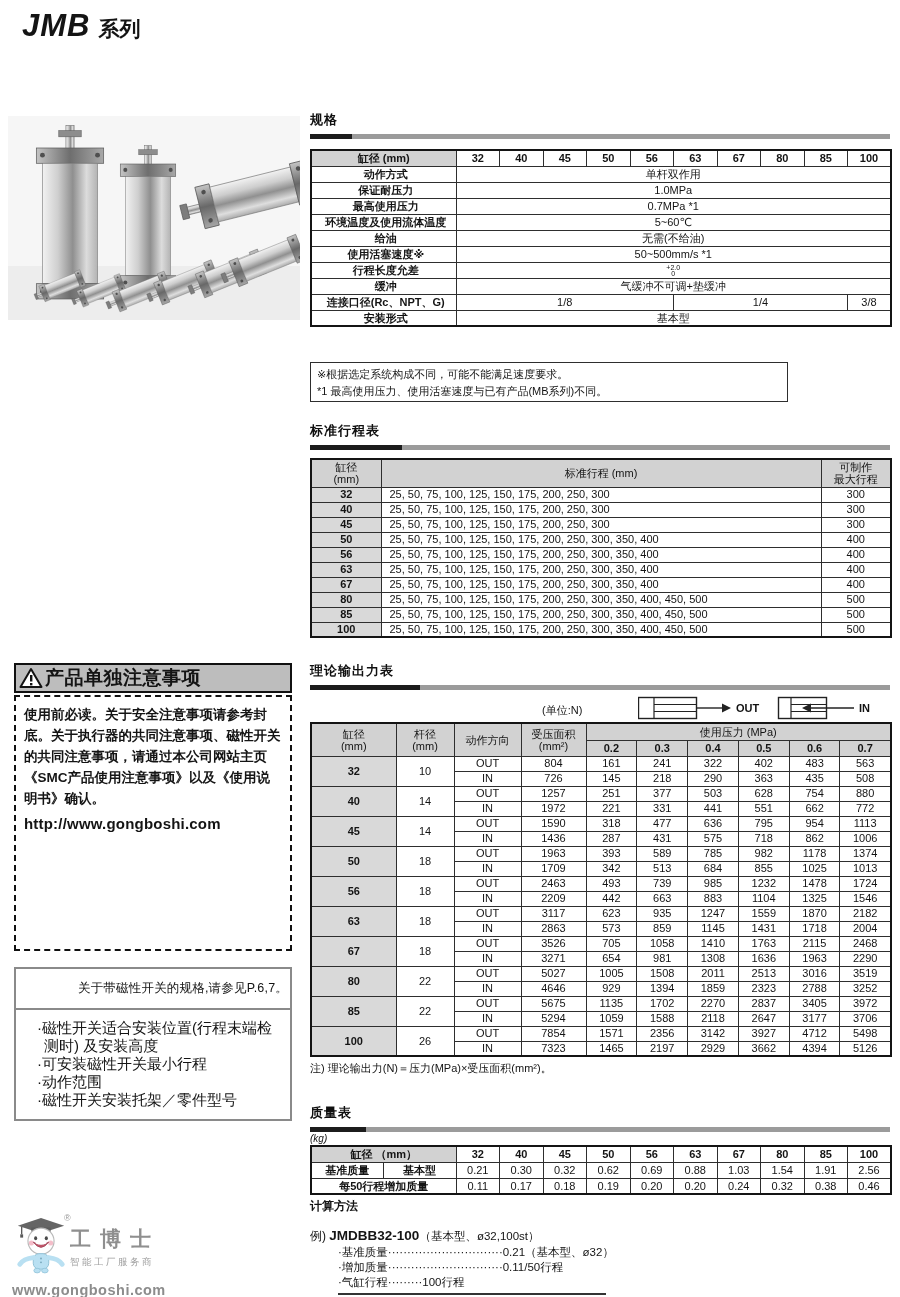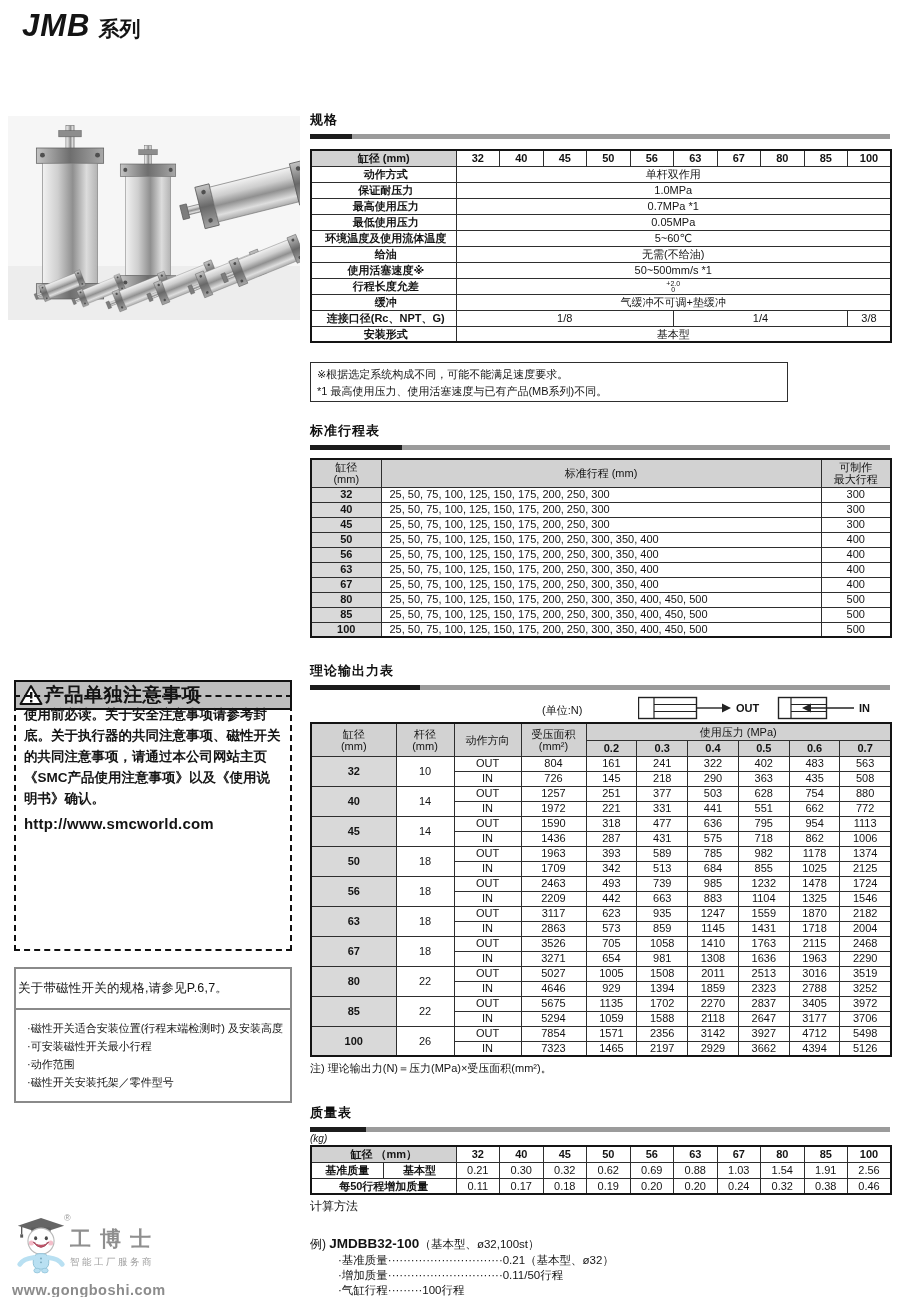--- a/index.html
+++ b/index.html
@@ -47,35 +47,35 @@
   .smallnote{font-size:11px;}
 
   .unitrow{position:absolute;height:28px;width:580px;}
   .unitrow .unit{position:absolute;left:232px;top:9px;font-size:11px;}
   .unitrow svg{position:absolute;right:0;top:0;}
 
   .kg{position:absolute;right:0;font-size:10px;font-style:italic;}
 
   
   .warnbar{position:absolute;left:14px;top:663px;width:278px;height:30px;box-sizing:border-box;
-           border:2px solid #111;background:#bdbdbd;display:flex;align-items:center;padding-left:3px;margin-top:17px;}
+           border:2px solid #111;background:#bdbdbd;display:flex;align-items:center;padding-left:3px;}
   .warnbar .wt{font-size:19px;font-weight:bold;letter-spacing:0.5px;margin-left:2px;}
   .dashedbox{position:absolute;left:14px;top:695px;width:278px;height:256px;box-sizing:border-box;
              border:2px dashed #111;padding:8px 8px;font-size:13.5px;font-weight:bold;line-height:1.55;}
   .dashedbox .url{margin-top:2px;font-size:15px;letter-spacing:0.2px;}
 
   .swbox{position:absolute;left:14px;top:967px;width:278px;box-sizing:border-box;border:2px solid #8a8a8a;}
-  .swbox .swh{border-bottom:2px solid #8a8a8a;text-align:left;font-size:12.5px;
+  .swbox .swh{border-bottom:2px solid #8a8a8a;text-align:right;font-size:12.5px;
               padding:11px 2px;letter-spacing:0.2px;}
-  .swbox .swb{padding:9px 6px 10px 8px;font-size:11px;line-height:18px;}
+  .swbox .swb{padding:9px 6px 10px 8px;font-size:15px;line-height:18px;margin-left:10px;}
   .sw-item{padding-left:10px;text-indent:-7px;}
 
   
   .calc{font-size:12px;}
-  .calc .ch{margin-bottom:21px;}
+  .calc .ch{margin-bottom:13px;font-weight:bold;}
   .calc .ex .pref{font-size:12px;}
   .calc .ex .model{font-weight:bold;font-size:13.5px;}
   .calc .ex .msuf{font-size:11.5px;}
   .calc .ln{margin-left:28px;line-height:15px;font-size:11.5px;}
   .calc .crule{margin-left:28px;width:268px;border-top:2px solid #333;margin-top:3px;}
   .calc .formula{margin-left:30px;margin-top:2px;font-size:12.5px;}
   .calc .formula .fb{font-weight:bold;}
 
   
   .wm{position:absolute;left:12px;top:1213px;width:210px;color:#9a9a9a;}
@@ -193,24 +193,20 @@
         <tr>
           <td class="lbl">保证耐压力</td>
           <td colspan="10">1.0MPa</td>
         </tr>
 
         <tr>
           <td class="lbl">最高使用压力</td>
           <td colspan="10">0.7MPa *1</td>
         </tr>
 
-        <tr>
-          <td class="lbl">最低使用压力</td>
-          <td colspan="10">0.05MPa</td>
-        </tr>
 
         <tr>
           <td class="lbl">环境温度及使用流体温度</td>
           <td colspan="10">5~60℃</td>
         </tr>
 
         <tr>
           <td class="lbl">给油</td>
           <td colspan="10">无需(不给油)</td>
         </tr>
@@ -492,21 +488,21 @@
 
         <tr>
 
           <td>IN</td>
           <td>1709</td>
           <td>342</td>
           <td>513</td>
           <td>684</td>
           <td>855</td>
           <td>1025</td>
-          <td>2125</td>
+          <td>1013</td>
         </tr>
 
         <tr>
           <td class="gb b" rowspan="2">56</td>
           <td rowspan="2">18</td>
           <td>OUT</td>
           <td>2463</td>
           <td>493</td>
           <td>739</td>
           <td>985</td>
@@ -730,21 +726,21 @@
   <div class="warnbar">
     <svg width="24" height="22" viewBox="0 0 24 22">
       <path d="M12,2 L22.5,20 L1.5,20 Z" fill="#fff" stroke="#111" stroke-width="2" stroke-linejoin="round"></path>
       <rect x="11" y="8" width="2.4" height="6.5" fill="#111"></rect>
       <rect x="11" y="16" width="2.4" height="2.4" fill="#111"></rect>
     </svg>
     <span class="wt">产品单独注意事项</span>
   </div>
   <div class="dashedbox">
     <div>使用前必读。关于安全注意事项请参考封底。关于执行器的共同注意事项、磁性开关的共同注意事项，请通过本公司网站主页《SMC产品使用注意事项》以及《使用说明书》确认。</div>
-    <div class="url">http://www.smcworld.com</div>
+    <div class="url">http://www.gongboshi.com</div>
   </div>
 
   <div class="swbox">
     <div class="swh">关于带磁性开关的规格,请参见P.6,7。</div>
     <div class="swb">
       <div class="sw-item">·磁性开关适合安装位置(行程末端检测时) 及安装高度</div>
       <div class="sw-item">·可安装磁性开关最小行程</div>
       <div class="sw-item">·动作范围</div>
       <div class="sw-item">·磁性开关安装托架／零件型号</div>
     </div>

